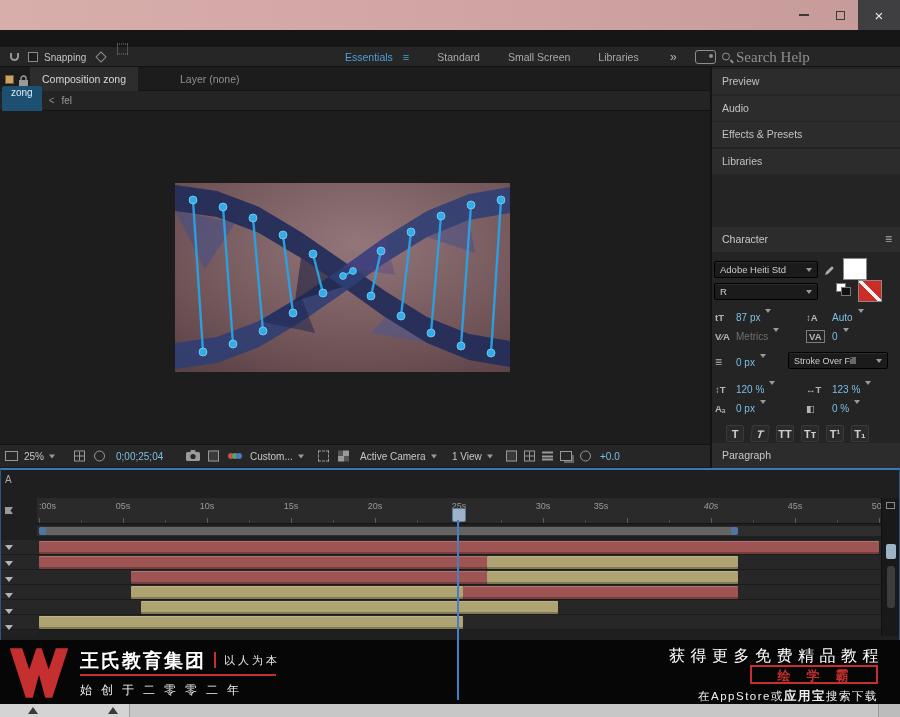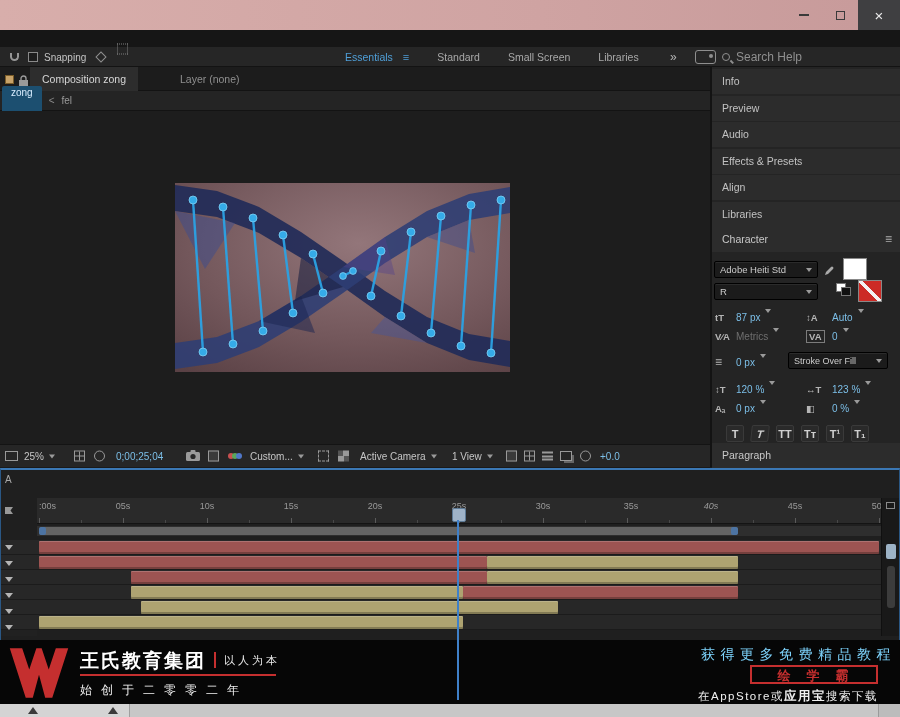--- a/index.html
+++ b/index.html
@@ -28,21 +28,21 @@
   .workspace-tabs{left:345px;display:flex;align-items:flex-end;gap:28px;white-space:nowrap;}
   .ws-tab{font-size:10.5px;color:#a9a9a9;cursor:default;}
   .ws-tab.active{color:var(--accent-blue,#4f9fd8);}
   .ws-menu{font-size:11px;color:var(--accent-blue,#4f9fd8);margin-left:-18px;}
   .overflow{left:670px;font-size:12px;color:#b5b5b5;}
   .panel-icon{left:695px;width:21px;height:14px;border:1.5px solid #8e8e8e;border-radius:3px;}
   .panel-icon::after{content:"";position:absolute;right:2px;top:3px;width:4px;height:4px;border-radius:50%;background:#8e8e8e;}
   .search{left:722px;display:flex;align-items:center;gap:6px;}
   .mag-icon{width:8px;height:8px;border:1.5px solid #8f8f8f;border-radius:50%;position:relative;display:inline-block;}
   .mag-icon::after{content:"";position:absolute;left:7px;top:7px;width:4px;height:1.5px;background:#8f8f8f;transform:rotate(45deg);}
-  .search input{background:transparent;border:none;outline:none;color:#bbb;font-size:12px;width:150px;font-family:Liberation Sans, sans-serif;}
+  .search input{background:transparent;border:none;outline:none;color:#bbb;font-size:15px;width:150px;font-family:Liberation Serif, serif;}
   .search input::placeholder{color:#8f8f8f;}
 
   
   .viewer{position:absolute;left:0;top:67px;width:710px;height:400px;background:#1e1e1e;}
   .tabbar{position:absolute;left:0;top:0;width:710px;height:24px;background:#1c1c1c;border-bottom:1px solid #131313;}
   .tabbar>*{position:absolute;}
   .swatch-ic{left:5px;top:8px;width:9px;height:9px;background:#c8a36a;border:1px solid #7a5c28;}
   .lock-ic{left:19px;top:6px;}
   .tab{top:0;height:24px;line-height:24px;font-size:10.5px;padding:0 12px;}
   .tab.active{left:30px;background:#2d2d2d;color:#d6d6d6;}
@@ -139,21 +139,21 @@
 
   
   .footer{position:absolute;left:0;top:640px;width:900px;height:64px;background:#060606;z-index:40;}
   .footer>*{position:absolute;}
   .logo{left:8px;top:5px;}
   .brand-name{left:80px;top:8px;font-size:19px;font-weight:bold;color:#fff;letter-spacing:2px;white-space:nowrap;}
   .brand-divider{left:214px;top:12px;width:2px;height:16px;background:var(--brand-red,#c52f2f);}
   .brand-slogan{left:224px;top:13px;font-size:11px;color:#ededed;letter-spacing:3px;white-space:nowrap;}
   .brand-line{left:80px;top:34px;width:196px;height:1.5px;background:var(--brand-red,#c52f2f);}
   .brand-subtitle{left:80px;top:42px;font-size:12px;color:#f2f2f2;letter-spacing:9px;white-space:nowrap;}
-  .promo1{right:4px;top:6px;font-size:14px;color:#7dd3fc;letter-spacing:5.5px;white-space:nowrap;}
+  .promo1{right:16px;top:6px;font-size:16px;color:#ffffff;letter-spacing:5.5px;white-space:nowrap;}
   .promo-badge{right:22px;top:25px;min-width:128px;height:19px;line-height:17px;text-align:center;
     border:2px solid var(--brand-red,#c52f2f);color:var(--brand-red,#c52f2f);
     font-size:13px;font-weight:bold;letter-spacing:16px;padding-left:14px;white-space:nowrap;}
   .promo2{right:22px;top:48px;font-size:11.5px;color:#f0f0f0;letter-spacing:1.5px;white-space:nowrap;}
   .promo2 b{font-size:12.5px;}
 
   
   .bottomstrip{position:absolute;left:0;top:704px;width:900px;height:13px;background:#c7c7c7;z-index:45;}
   .bs-handle{position:absolute;left:0;top:0;width:130px;height:13px;background:#d4d4d4;border-right:1px solid #9f9f9f;}
   .bs-tri{position:absolute;top:3px;width:0;height:0;border-left:5px solid transparent;border-right:5px solid transparent;border-bottom:7px solid #3a3a3a;}
@@ -313,25 +313,23 @@
     <span class="i-grid" style="left:524px"></span>
     <span class="i-lines" style="left:542px"></span>
     <span class="i-flow" style="left:560px"></span>
     <span class="i-mask" style="left:580px"></span>
     <span class="ct-text blue" style="left:600px">+0.0</span>
   </div>
 </div>
 
 <div class="rightcol">
   <div class="panel-stack">
-      <div class="panel-row"><span>Info</span></div>
       <div class="panel-row"><span>Preview</span></div>
       <div class="panel-row"><span>Audio</span></div>
       <div class="panel-row"><span>Effects &amp; Presets</span></div>
-      <div class="panel-row"><span>Align</span></div>
       <div class="panel-row"><span>Libraries</span></div>
     </div>
 
   <div class="char-header character">
     <span>Character</span>
     <span class="menu-glyph">≡</span>
   </div>
 
   <div class="char-body">
     <div class="dd dd-font">
@@ -452,21 +450,21 @@
       <i class="tick minor" style="left: 296px;"></i>
       <span class="tick-label centered" style="left: 338px;">20s</span>
       <i class="tick" style="left: 338px;"></i>
       <i class="tick minor" style="left: 380px;"></i>
       <span class="tick-label centered" style="left: 422px;">25s</span>
       <i class="tick" style="left: 422px;"></i>
       <i class="tick minor" style="left: 464px;"></i>
       <span class="tick-label centered" style="left: 506px;">30s</span>
       <i class="tick" style="left: 506px;"></i>
       <i class="tick minor" style="left: 548px;"></i>
-      <span class="tick-label centered" style="left: 594px;">35s</span>
+      <span class="tick-label centered" style="left: 564px;">35s</span>
       <i class="tick" style="left: 590px;"></i>
       <i class="tick minor" style="left: 632px;"></i>
       <span class="tick-label centered" style="left: 674px; font-style: italic;">40s</span>
       <i class="tick" style="left: 674px;"></i>
       <i class="tick minor" style="left: 716px;"></i>
       <span class="tick-label centered" style="left: 758px;">45s</span>
       <i class="tick" style="left: 758px;"></i>
       <i class="tick minor" style="left: 800px;"></i>
       <span class="tick-label centered" style="left: 842px;">50s</span>
       <i class="tick" style="left: 842px;"></i>

